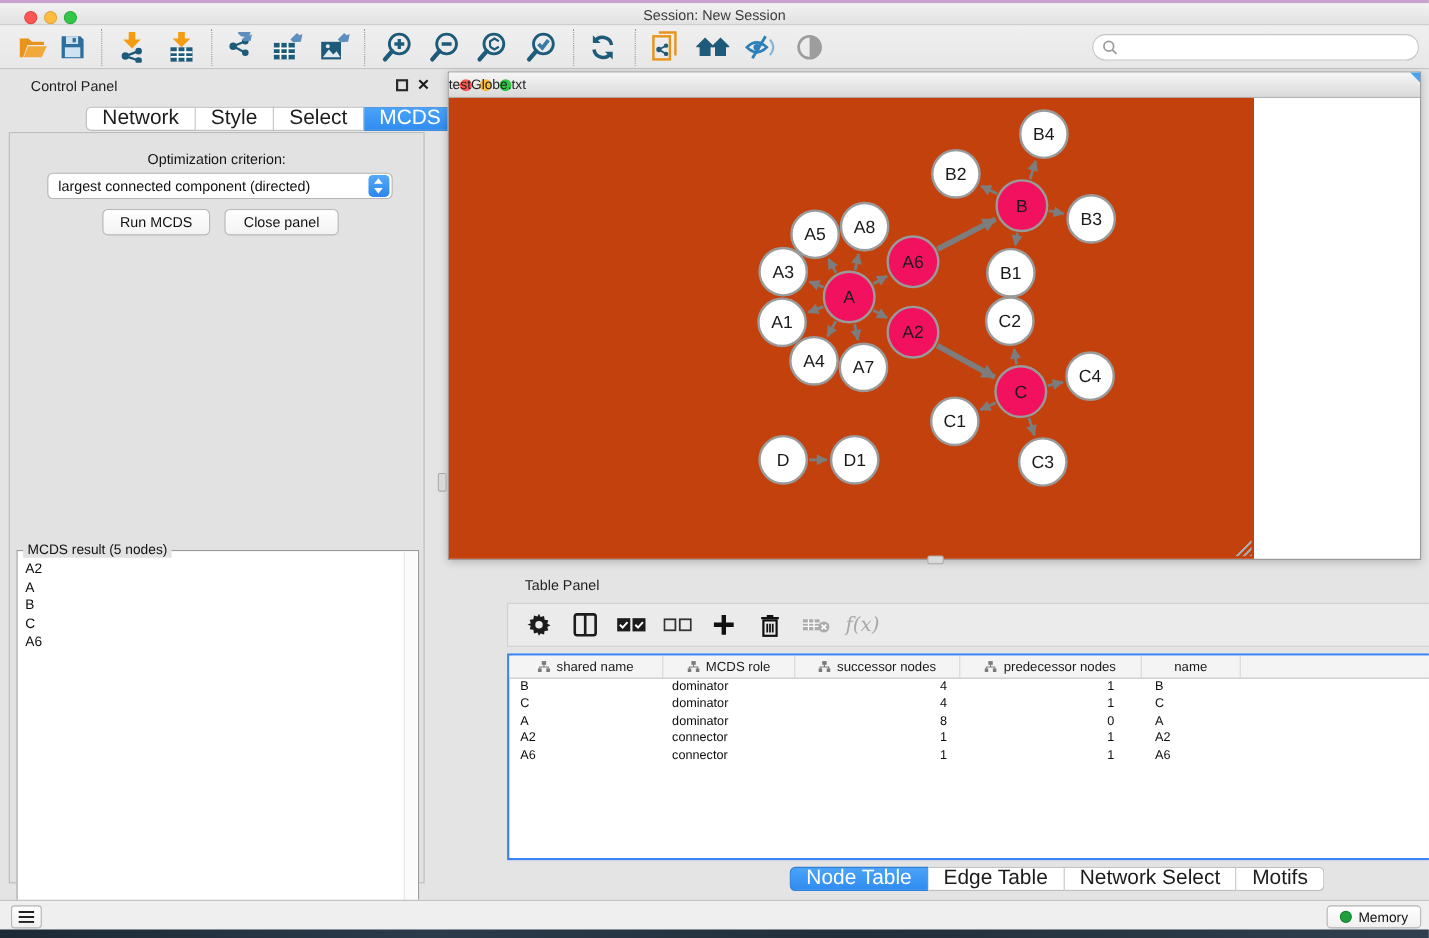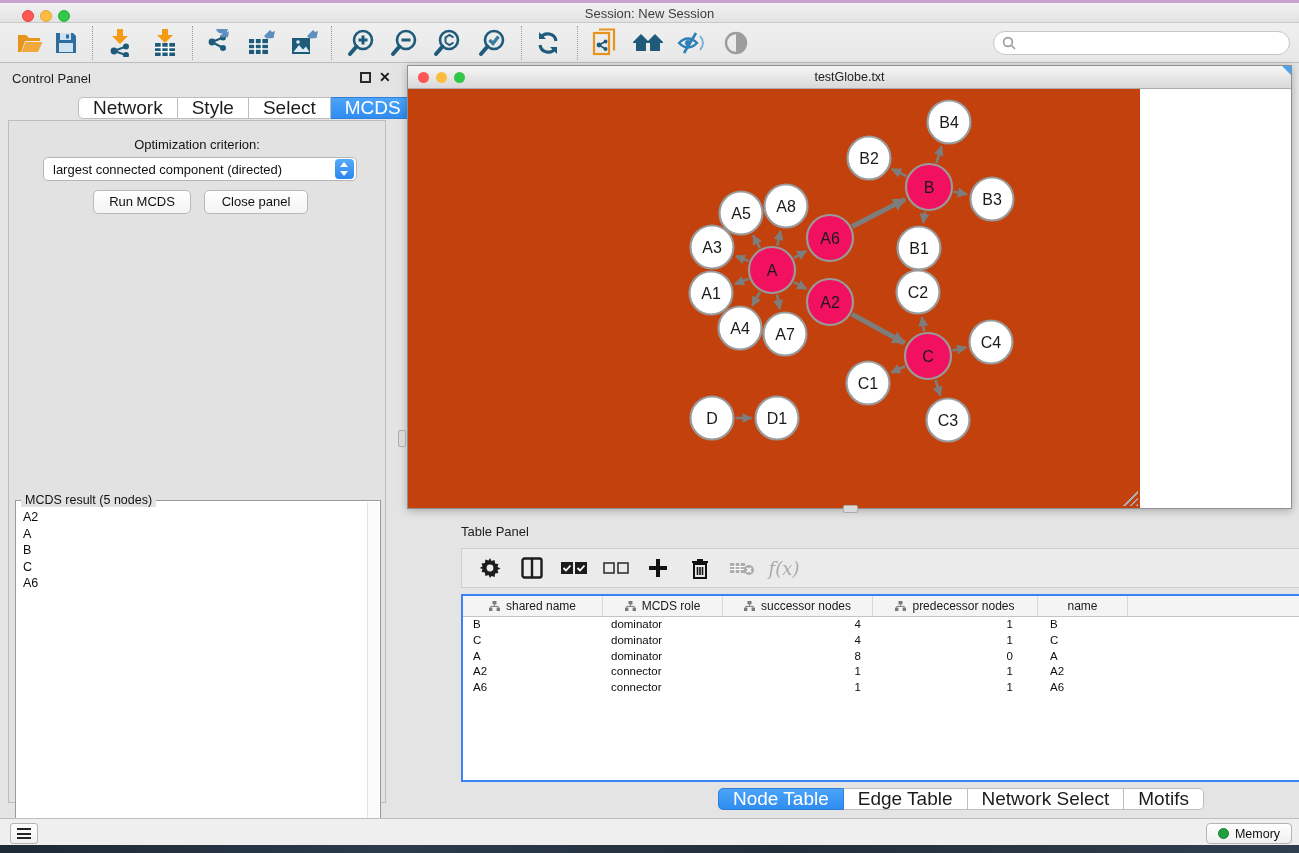--- a/index.html
+++ b/index.html
@@ -22,21 +22,21 @@
   .tb-sep { position:absolute; top:3px; width:0; height:34px; border-left:1px dotted #9a9a9a; }
   .searchbox { position:absolute; left:993px; top:8px; width:297px; height:24px; background:#fff; border:1px solid #c6c6c6; border-radius:12px; display:flex; align-items:center; padding-left:8px; }
   .searchbox input { border:none; outline:none; flex:1; font-size:12px; background:transparent; }
 
   
   .workspace { left:0; top:63px; width:1299px; height:755px; background:#e4e4e4; }
 
   
   .cp { left:4px; top:2px; width:387px; height:745px; }
   .panel-head { position:absolute; left:0; top:0; right:0; height:26px; }
-  .panel-title { position:absolute; left:8px; top:6px; font-size:13px; color:#1e1e1e; }
+  .panel-title { position:absolute; left:24px; top:6px; font-size:13px; color:#1e1e1e; }
   .float-box { position:absolute; width:11px; height:11px; border:2px solid #2a2a2a; top:7px; }
   .close-x { position:absolute; top:4px; font-size:14px; font-weight:bold; color:#1a1a1a; }
   .cp .float-box { left:356px; } .cp .close-x { left:375px; }
 
   .seg-tabs { position:absolute; display:flex; }
   .seg-tab { height:22px; line-height:20px; padding:0 14px; background:#fff; border:1px solid #bdbdbd; border-left:none; font-size:19px; color:#1c1c1c; text-align:center; }
   .seg-tab:first-child { border-left:1px solid #bdbdbd; border-radius:5px 0 0 5px; }
   .seg-tab:last-child { border-radius:0 5px 5px 0; }
   .seg-tab.active { background:linear-gradient(#4ba4f9,#2f8cf0); border-color:#2f7fd6; color:#fff; }
   .cp-tabs { left:74px; top:32px; }
@@ -55,21 +55,21 @@
 
   .fieldset { position:absolute; left:6px; top:336px; width:366px; height:338px; border:1px solid #9a9a9a; background:#fff;margin-top:43px; }
   .fieldset .legend { position:absolute; left:5px; top:-8px; background:#e2e2e2; padding:0 4px; font-size:12.5px; color:#111; }
   .result-list { position:absolute; left:1px; top:8px; right:13px; bottom:1px; overflow:hidden; }
   .result-item { font-size:12.5px; color:#0d0d0d; padding:1px 0 1px 6px; line-height:14.5px; }
   .list-scroll { position:absolute; top:1px; right:1px; width:12px; bottom:1px; background:#fbfbfb; border-left:1px solid #e4e4e4; }
 
   
   .netwin { left:407px; top:2px; width:885px; height:444px; background:#fff; border:1px solid #8f8f8f; box-shadow:0 2px 8px rgba(0,0,0,.25); }
   .net-head { position:absolute; left:0; top:0; right:0; height:23px; background:linear-gradient(#f6f6f6,#d9d9d9); border-bottom:1px solid #ababab; }
-  .net-head .title { position:absolute; left:0; right:0; top:4px; text-align:center; font-size:12.5px; color:#222; }
+  .net-head .title { position:absolute; left:0; right:0; top:4px; font-size:12.5px; color:#222; }
   .ntl { position:absolute; top:6px; width:11px; height:11px; border-radius:50%; }
   .ntl.red { left:10px; background:#fc5753; } .ntl.yel { left:28px; background:#fdbc40; } .ntl.grn { left:46px; background:#33c748; }
   .blue-wedge { position:absolute; right:0; top:0; width:0; height:0; border-top:9px solid #4aa3f0; border-left:9px solid transparent; }
   .canvas { position:absolute; left:0; top:23px; width:732px; height:419px; background:#c2410c; }
   .resize-corner { position:absolute; right:2px; bottom:2px; width:16px; height:16px;
     background:repeating-linear-gradient(135deg, transparent 0 3px, #aaa 3px 4.5px); clip-path:polygon(100% 0,100% 100%,0 100%); }
 
   .grip-v { left:398px; top:367px; width:8px; height:17px; background:#d9d9d9; border:1px solid #ababab; border-radius:2px; }
   .grip-h { left:843px; top:442px; width:15px; height:8px; background:#d9d9d9; border:1px solid #ababab; border-radius:2px; }
 

